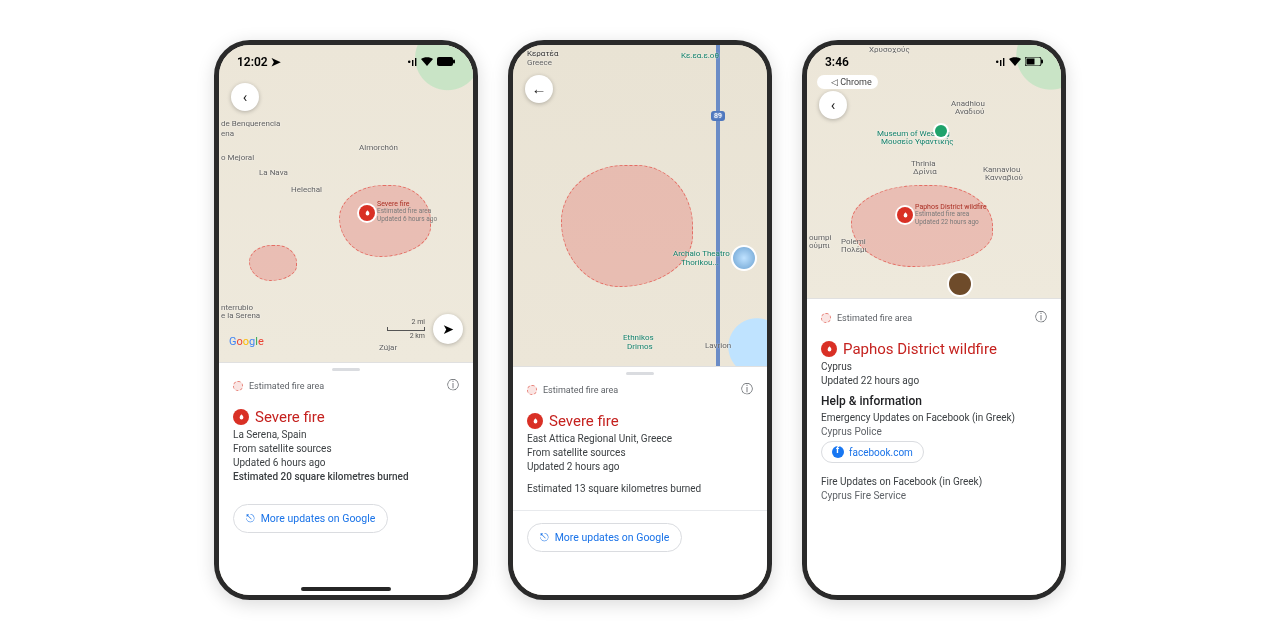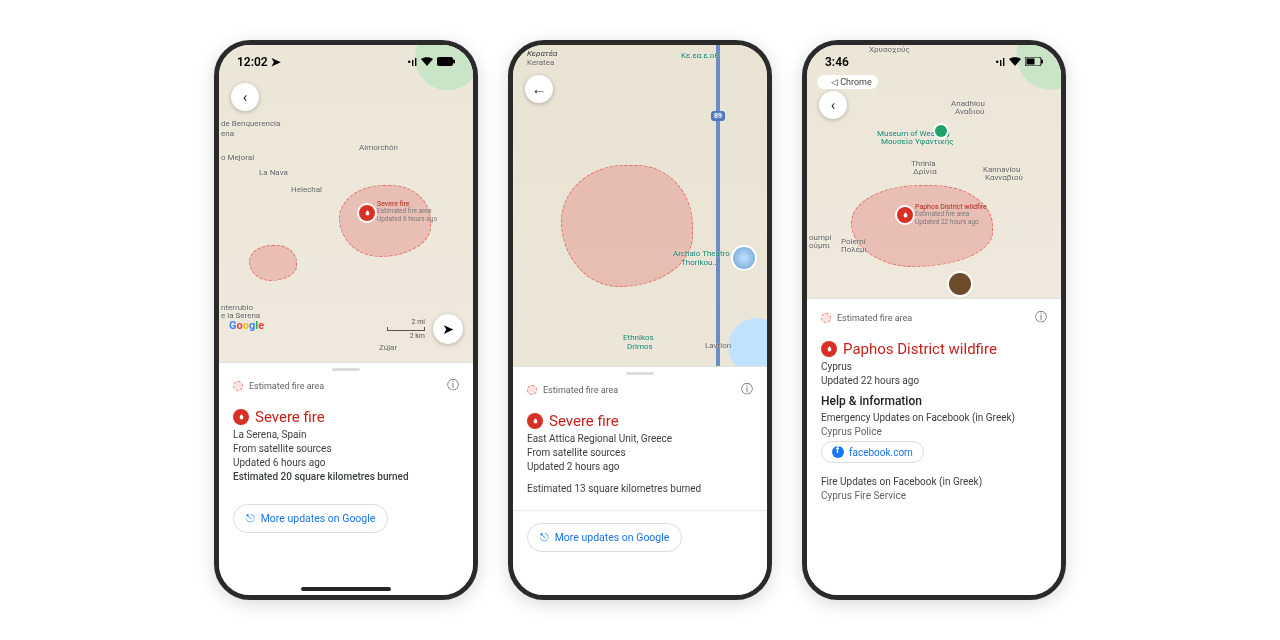--- a/index.html
+++ b/index.html
@@ -120,21 +120,21 @@
     z-index: 1;
   }
   .map-label {
     position: absolute;
     font-size: 8px;
     color: #5f5f5f;
     white-space: nowrap;
     z-index: 2;
     text-shadow: 0 0 2px #fff;
   }
-  .map-label.dark { color: #333; font-style: italic; }
+  .map-label.dark { color: #333; }
   .map-label.poi  { color: #12806a; }
   .map-label.road { color: #3a5ca0; }
   .fire-marker {
     position: absolute;
     width: 16px;
     height: 16px;
     border-radius: 50%;
     background: #d93025;
     display: flex;
     align-items: center;
@@ -164,24 +164,24 @@
     position: absolute;
     width: 22px;
     height: 22px;
     border-radius: 50%;
     background: #6e4b2a;
     border: 2px solid #fff;
     z-index: 3;
   }
   .google-logo {
     position: absolute;
-    bottom: 30px;
+    bottom: 14px;
     left: 10px;
     font-size: 11px;
-    font-weight: 700;
+    font-weight: 400;
     z-index: 4;
   }
   .google-logo span:nth-child(1){color:#4285F4}
   .google-logo span:nth-child(2){color:#EA4335}
   .google-logo span:nth-child(3){color:#FBBC05}
   .google-logo span:nth-child(4){color:#4285F4}
   .google-logo span:nth-child(5){color:#34A853}
   .google-logo span:nth-child(6){color:#EA4335}
   .scalebar {
     position: absolute;
@@ -419,21 +419,21 @@
     <div class="map">
       <div class="terrain"></div>
       <div class="back-button" style="top:30px">
         <span>←</span>
       </div>
 
       <div class="road-ns" style="left:80%"></div>
       <span class="map-label road" style="top:66px;left:198px;background:#4e77be;color:#fff;padding:1px 3px;border-radius:3px;font-size:7px">89</span>
 
       <span class="map-label dark" style="top:4px;left:14px">Κερατέα</span>
-      <span class="map-label" style="top:13px;left:14px">Keratea</span>
+      <span class="map-label" style="top:13px;left:14px">Greece</span>
       <span class="map-label poi" style="top:6px;left:168px">Κε.εα.ε.οθ</span>
       <span class="map-label poi" style="top:204px;left:160px">Archaio Theatro</span>
       <span class="map-label poi" style="top:213px;left:168px">Thorikou...</span>
       <span class="map-label poi" style="top:288px;left:110px">Ethnikos</span>
       <span class="map-label poi" style="top:297px;left:114px">Drimos</span>
       <span class="map-label" style="top:296px;left:192px">Lavrion</span>
 
       <div class="fire-blob" style="top:120px;left:48px;width:130px;height:120px"></div>
       <div class="brand-badge" style="right:10px;top:200px;background:radial-gradient(circle,#bfe2ff,#6aa0d0)"></div>
     </div>

